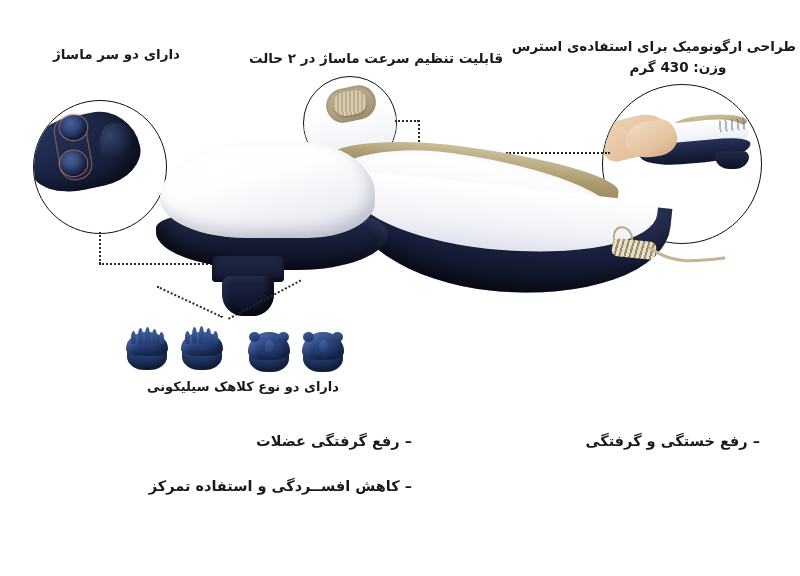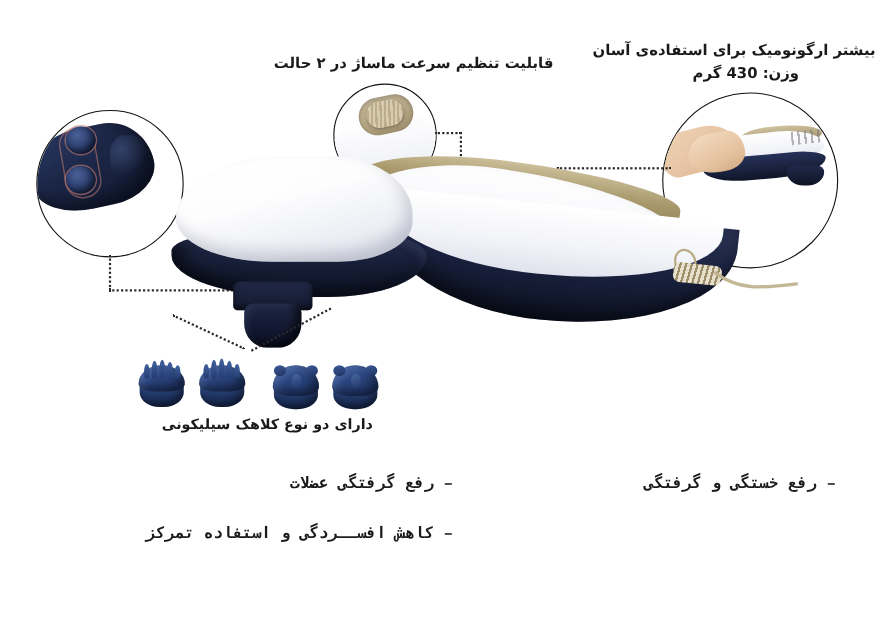--- a/index.html
+++ b/index.html
@@ -390,35 +390,35 @@
   }
 
   
   .benefits {
     position: absolute;
     direction: rtl;
     font-size: 14.5px;
     font-weight: 600;
     color: #1a1a1a;
     line-height: 1;
-    font-family: Liberation Mono, monospace;
   }
   .benefit-row {
     white-space: nowrap;
     margin-bottom: 30px;
     text-align: right;
   }
   .benefit-row:last-child { margin-bottom: 0; }
 </style>
 </head>
 <body>
 
 <div class="stage">
 
   <div class="callout-text" style="left:40px; top:44px; text-align:right; width:140px;">
+    <div>دارای دو سر ماساژ</div>
   </div>
 
   <div class="circle" style="left:33px; top:100px; width:132px; height:132px;">
     <div class="c1-body"></div>
     <div class="c1-plate"></div>
     <div class="c1-node" style="left:26px; top:14px;"></div>
     <div class="c1-node" style="left:26px; top:50px;"></div>
     <div class="c1-tex"></div>
   </div>
 
@@ -433,21 +433,21 @@
     <div class="c2-shell"></div>
     <div class="c2-navy"></div>
     <div class="c2-recess"></div>
     <div class="c2-toggle"></div>
   </div>
 
   <div class="dotline-h" style="left:395px; top:120px; width:24px;"></div>
   <div class="dotline-v" style="left:418px; top:120px; height:62px;"></div>
 
   <div class="callout-text" style="left:560px; top:36px; width:236px; text-align:center;">
-    <div>بیشتر ارگونومیک برای استفاده‌ی آسان</div>
+    <div>طراحی ارگونومیک برای استفاده‌ی استرس</div>
     <div>وزن: 430 گرم</div>
   </div>
 
   <div class="circle" style="left:602px; top:84px; width:158px; height:158px;">
     <div class="c3-sleeve"></div>
     <div class="c3-arm"></div>
     <div class="c3-dev-gold"></div>
     <div class="c3-dev-white"></div>
     <div class="c3-band"></div>
     <div class="c3-dev-navy"></div>

